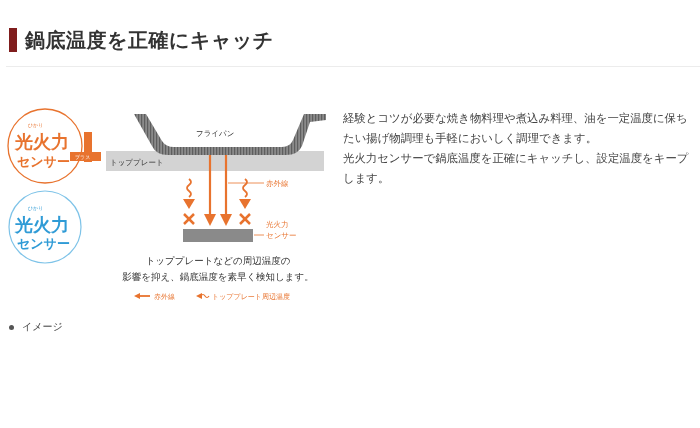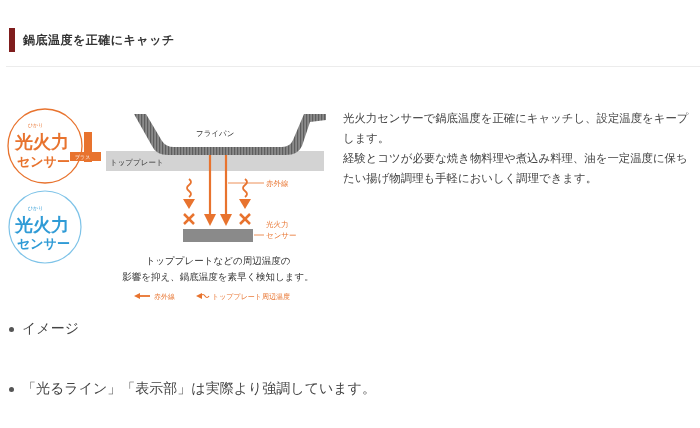--- a/index.html
+++ b/index.html
@@ -3,35 +3,35 @@
   <meta charset="utf-8">
   <style>
     html, body { margin: 0; padding: 0; }
     body {
       width: 700px; height: 428px; background: #ffffff; overflow: hidden;
       font-family: "DejaVu Sans", "Liberation Sans", sans-serif;
       color: #333; position: relative;
     }
     .heading {
       position: absolute; left: 9px; top: 28px; height: 24px;
-      border-left: 6px solid #7f1d1d; padding-left: 8px;
-      font-size: 12px; font-weight: bold; color: #333; line-height: 24px;
+      border-left: 8px solid #7f1d1d; padding-left: 8px;
+      font-size: 20px; font-weight: bold; color: #333; line-height: 24px;
       letter-spacing: 0.5px;
     }
     .divider {
       position: absolute; left: 6px; right: 0; top: 66px; height: 1px;
       background: #ececec;
     }
     .figure { position: absolute; left: 0; top: 100px; width: 340px; height: 210px; }
     .desc {
       position: absolute; left: 343px; top: 108px; width: 352px;
       font-size: 11.4px; line-height: 20px; color: #444;
     }
     .desc p { margin: 0; }
-    .notes { position: absolute; left: 9px; font-size: 14px; color: #444; }
+    .notes { position: absolute; left: 9px; font-size: 10px; color: #444; }
     .note { display: flex; align-items: center; }
     .bullet { width: 5px; height: 5px; background: #555; border-radius: 50%; margin-right: 8px; }
   </style>
 </head>
 <body>
 
 <div class="heading">鍋底温度を正確にキャッチ</div>
 <div class="divider"></div>
 
 <svg class="figure" viewBox="0 0 340 210" width="340" height="210">
@@ -102,29 +102,25 @@
     <polygon points="134,196 140,193 140,199"></polygon>
     <line x1="139" y1="196" x2="150" y2="196" stroke="#e8732e" stroke-width="1.8"></line>
     <text x="154" y="199" font-size="7" font-family="DejaVu Sans, sans-serif">赤外線</text>
     <polygon points="196,196 202,193 202,199"></polygon>
     <path d="M201 196 q2 -3 4 0 q2 3 4 0" stroke="#e8732e" stroke-width="1.2" fill="none"></path>
     <text x="212" y="199" font-size="7" font-family="DejaVu Sans, sans-serif">トッププレート周辺温度</text>
   </g>
 </svg>
 
 <div class="desc">
+  <p>経験とコツが必要な焼き物料理や煮込み料理、油を一定温度に保ちたい揚げ物調理も手軽においしく調理できます。</p>
   <p>光火力センサーで鍋底温度を正確にキャッチし、設定温度をキープします。</p>
-  <p>経験とコツが必要な焼き物料理や煮込み料理、油を一定温度に保ちたい揚げ物調理も手軽においしく調理できます。</p>
 </div>
 
 <div class="notes" style="top:320px;">
   <div class="note">
       <span class="bullet"></span>
       <span>イメージ</span>
     </div>
 </div>
 
 <div class="notes" style="top:380px;">
-  <div class="note" style="margin-bottom:8px;">
-      <span class="bullet"></span>
-      <span>「光るライン」「表示部」は実際より強調しています。</span>
-    </div>
 </div>
 
 </body></html>

